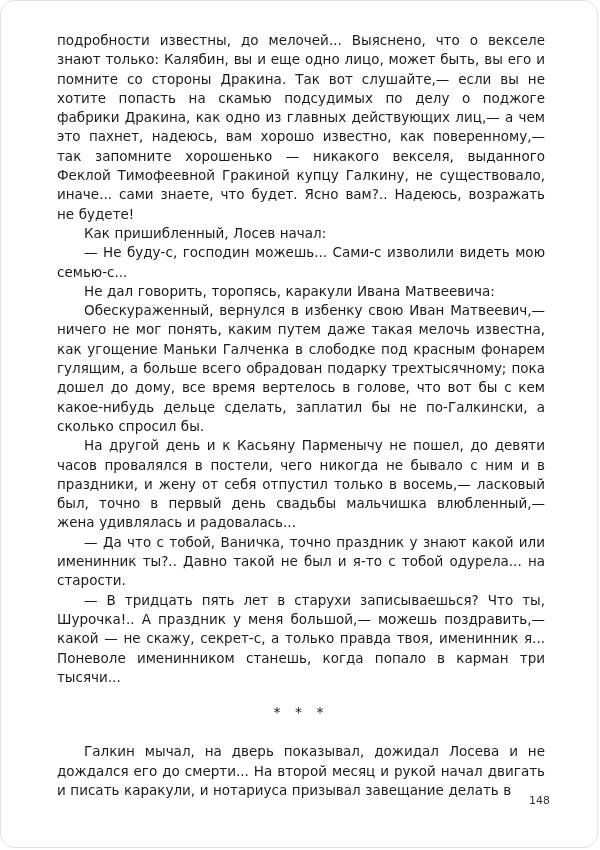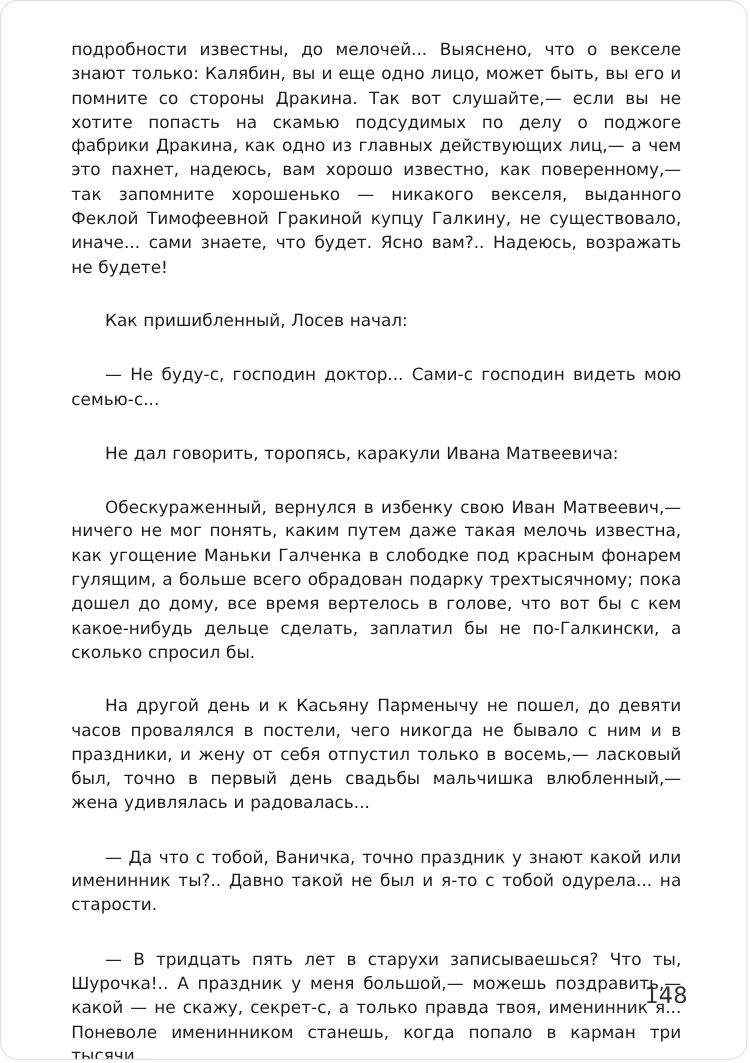--- a/index.html
+++ b/index.html
@@ -28,46 +28,45 @@
     line-height: 19.3px;
     text-align: justify;
   }
   .para {
     margin: 0;
     padding: 0;
     word-spacing: 0.02em;
   }
   .para.indent {
     text-indent: 27px;
-    margin-top: 24px;
   }
   .separator {
     text-align: center;
     text-indent: 0;
     letter-spacing: 5px;
     font-size: 14px;
     margin: 16px 0 20px 0;
     color: #1c1c1c;
   }
   .page-number {
     position: absolute;
     right: 47px;
     bottom: 40px;
-    font-size: 18px;
+    font-size: 11px;
     color: #333333;
   }
 </style>
 </head>
 <body>
 
 <div class="page-frame">
   <div class="text-column">
     <p class="para">подробности известны, до мелочей... Выяснено, что о векселе знают только: Калябин, вы и еще одно лицо, может быть, вы его и помните со стороны Дракина. Так вот слушайте,— если вы не хотите попасть на скамью подсудимых по делу о поджоге фабрики Дракина, как одно из главных действующих лиц,— а чем это пахнет, надеюсь, вам хорошо известно, как поверенному,— так запомните хорошенько — никакого векселя, выданного Феклой Тимофеевной Гракиной купцу Галкину, не существовало, иначе... сами знаете, что будет. Ясно вам?.. Надеюсь, возражать не будете!</p>
     <p class="para indent">Как пришибленный, Лосев начал:</p>
-    <p class="para indent">— Не буду-с, господин доктор... Сами-с господин видеть мою семью-с...</p>
+    <p class="para indent">— Не буду-с, господин можешь... Сами-с изволили видеть мою семью-с...</p>
     <p class="para indent">Не дал говорить, торопясь, каракули Ивана Матвеевича:</p>
     <p class="para indent">Обескураженный, вернулся в избенку свою Иван Матвеевич,— ничего не мог понять, каким путем даже такая мелочь известна, как угощение Маньки Галченка в слободке под красным фонарем гулящим, а больше всего обрадован подарку трехтысячному; пока дошел до дому, все время вертелось в голове, что вот бы с кем какое-нибудь дельце сделать, заплатил бы не по-Галкински, а сколько спросил бы.</p>
     <p class="para indent">На другой день и к Касьяну Парменычу не пошел, до девяти часов провалялся в постели, чего никогда не бывало с ним и в праздники, и жену от себя отпустил только в восемь,— ласковый был, точно в первый день свадьбы мальчишка влюбленный,— жена удивлялась и радовалась...</p>
     <p class="para indent">— Да что с тобой, Ваничка, точно праздник у знают какой или именинник ты?.. Давно такой не был и я-то с тобой одурела... на старости.</p>
     <p class="para indent">— В тридцать пять лет в старухи записываешься? Что ты, Шурочка!.. А праздник у меня большой,— можешь поздравить,— какой — не скажу, секрет-с, а только правда твоя, именинник я... Поневоле именинником станешь, когда попало в карман три тысячи...</p>
     <div class="separator">* * *</div>
     <p class="para indent">Галкин мычал, на дверь показывал, дожидал Лосева и не дождался его до смерти... На второй месяц и рукой начал двигать и писать каракули, и нотариуса призывал завещание делать в</p>
   </div>
   <div class="page-number">148</div>
 </div>

